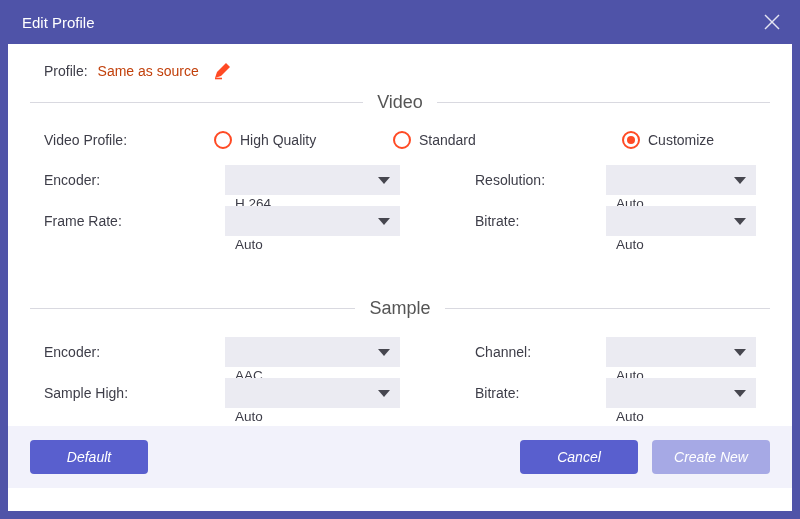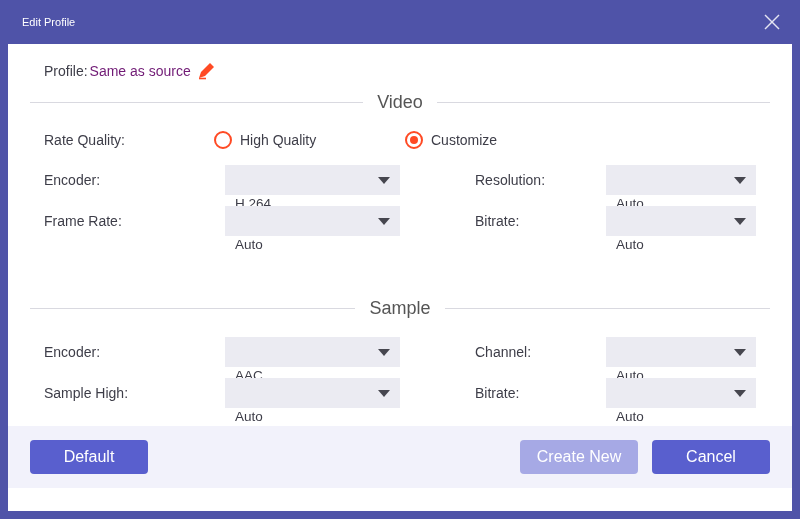--- a/index.html
+++ b/index.html
@@ -9,35 +9,35 @@
     background: #4f53a8;
     padding: 0 8px 8px 8px;
     display: flex; flex-direction: column;
   }
   .titlebar {
     height: 44px;
     display: flex; align-items: center;
     padding: 0 10px 0 14px;
     color: #fff;
   }
-  .titlebar-title { font-size: 11px; flex: 0 0 auto; }
+  .titlebar-title { font-size: 15px; flex: 0 0 auto; }
   .titlebar-spacer { flex: 1; }
   .close-icon { width: 20px; height: 20px; cursor: pointer; opacity: .85; }
   .close-icon svg { stroke: #fff; stroke-width: 1.4; }
   .content {
     flex: 1;
     background: #fff;
     display: flex; flex-direction: column;
     padding: 18px 22px 0 22px;
     color: #3d3d48;
     font-size: 14px;
   }
-  .profile-row { display: flex; align-items: center; padding: 0 14px 10px 14px; }
+  .profile-row { display: flex; align-items: center; gap: 8px; padding: 0 14px 10px 14px; }
   .profile-label { color: #3d3d48; }
-  .profile-value { color: #701a75; margin-left: 2px; }
+  .profile-value { color: #c2410c; margin-left: 2px; }
   .edit-icon { width: 18px; height: 18px; margin-left: 6px; cursor: pointer; }
   .section-header {
     display: flex; align-items: center; gap: 14px;
     color: #555; font-size: 18px;
     margin-top: 2px;
   }
   .section-header .line { flex: 1; height: 1px; background: #d9d9e0; }
   .section {
     padding: 18px 14px 0 14px;
   }
@@ -92,22 +92,23 @@
     height: 62px;
     background: #f2f2fb;
     display: flex; align-items: center;
     padding: 0 22px;
     gap: 14px;
   }
   .btn {
     height: 34px; min-width: 118px;
     border-radius: 4px;
     display: flex; align-items: center; justify-content: center;
-    font-size: 16px; cursor: pointer;
+    font-size: 14px; cursor: pointer;
     user-select: none;
+    font-style: italic;
   }
   .btn.primary { background: #595fce; color: #fff; }
   .btn.primary.dim { background: #a6a9e5; color: #fff; }
   .footer-spacer { flex: 1; }
 </style>
 </head>
 <body>
 
 <div class="window">
 
@@ -137,27 +138,33 @@
 
     <div class="section-header">
       <div class="line"></div>
       <div>Video</div>
       <div class="line"></div>
     </div>
 
     <div class="section">
 
       <div class="radio-row">
-        <div class="row-label">Rate Quality:</div>
+        <div class="row-label">Video Profile:</div>
         <div class="radio-group-slot" style="width:175px;">
           <div class="radio-opt">
             <span class="radio-circle"></span>
             <span>High Quality</span>
           </div>
         </div>
+        <div class="radio-group-slot" style="flex:1; padding-left:4px;">
+          <div class="radio-opt">
+            <span class="radio-circle"></span>
+            <span>Standard</span>
+          </div>
+        </div>
         <div class="radio-group-slot" style="width:150px;padding-left:16px;">
           <div class="radio-opt">
             <span class="radio-circle selected"></span>
             <span>Customize</span>
           </div>
         </div>
       </div>
 
       <div class="grid">
         <div class="label-cell">Encoder:</div>
@@ -220,22 +227,22 @@
           <span class="caret"></span>
         </div>
       </div>
     </div>
 
     <div class="footer">
       <div class="btn primary">
         <span>Default</span>
       </div>
       <div class="footer-spacer"></div>
+      <div class="btn primary">
+        <span>Cancel</span>
+      </div>
       <div class="btn primary dim">
         <span>Create New</span>
       </div>
-      <div class="btn primary">
-        <span>Cancel</span>
-      </div>
     </div>
 
   </div>
 </div>
 
 </body></html>

